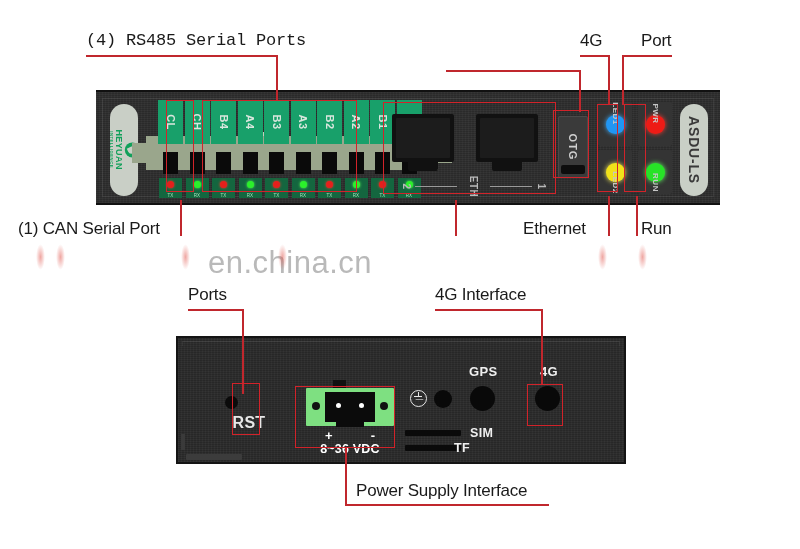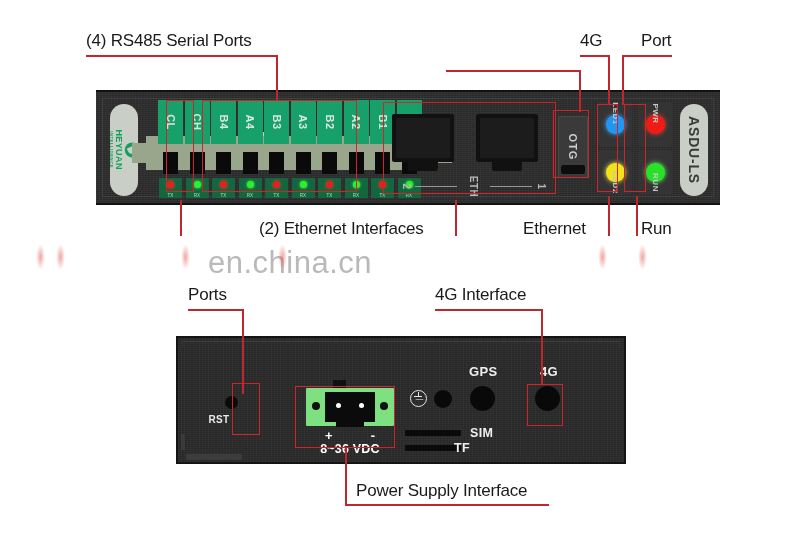--- a/index.html
+++ b/index.html
@@ -213,22 +213,22 @@
     position:absolute; left:3px; bottom:12px; width:4px; height:16px;
     background:#3a3a3a;
   }
 
   
   #rst-hole {
     position:absolute; left:47px; top:58px; width:13px; height:13px;
     border-radius:50%; background:#0b0b0b;
   }
   #rst-text {
-    position:absolute; left:22px; top:76px; width:38px; text-align:center;
-    color:#e8e8e8; font-size:10px; font-weight:bold; letter-spacing:.3px;
+    position:absolute; left:52px; top:76px; width:38px; text-align:center;
+    color:#e8e8e8; font-size:16px; font-weight:bold; letter-spacing:.3px;
   }
 
   
   #pwr-term { position:absolute; left:128px; top:50px; width:88px; height:38px; background:#7ee081; border-radius:1px; }
   #pwr-tab { position:absolute; left:155px; top:42px; width:13px; height:9px; background:#111; }
   #pwr-core {
     position:absolute; left:19px; top:4px; width:50px; height:30px;
     background:#0b0b0b;
   }
   #pwr-core::after {
@@ -493,37 +493,37 @@
   </div>
 
   <div id="watermark">en.china.cn</div>
   <div class="glow" style="left:36px;  top:244px;"></div>
   <div class="glow" style="left:56px;  top:244px;"></div>
   <div class="glow" style="left:181px; top:244px;"></div>
   <div class="glow" style="left:278px; top:244px;"></div>
   <div class="glow" style="left:598px; top:244px;"></div>
   <div class="glow" style="left:638px; top:244px;"></div>
 
-  <div class="callout" style="left:86px;  top:31px;">(4) RS485 Serial Ports</div>
+  <div class="callout" style="left:86px;  top:31px;font-family:Liberation Mono, monospace;">(4) RS485 Serial Ports</div>
   <div class="callout" style="left:580px; top:31px;">4G</div>
   <div class="callout" style="left:641px; top:31px;">Port</div>
 
   <div class="rline h" style="left:86px;  top:55px;  width:192px;"></div>
   <div class="rline v" style="left:276px; top:55px;  height:46px;"></div>
 
   <div class="rline h" style="left:446px; top:70px;  width:135px;"></div>
   <div class="rline v" style="left:579px; top:70px;  height:42px;"></div>
 
   <div class="rline h" style="left:580px; top:55px;  width:30px;"></div>
   <div class="rline v" style="left:608px; top:55px;  height:50px;"></div>
 
   <div class="rline h" style="left:622px; top:55px;  width:50px;"></div>
   <div class="rline v" style="left:622px; top:55px;  height:50px;"></div>
 
-  <div class="callout" style="left:259px; top:219px;">(2) Ethernet Interfaces</div>
+  <div class="callout" style="left:18px;  top:219px;">(1) CAN Serial Port</div>
   <div class="callout" style="left:523px; top:219px;">Ethernet</div>
   <div class="callout" style="left:641px; top:219px;">Run</div>
 
   <div class="rline v" style="left:180px; top:200px; height:36px;"></div>
 
   <div class="rline v" style="left:455px; top:200px; height:36px;"></div>
 
   <div class="rline v" style="left:608px; top:196px; height:40px;"></div>
 
   <div class="rline v" style="left:636px; top:196px; height:40px;"></div>

